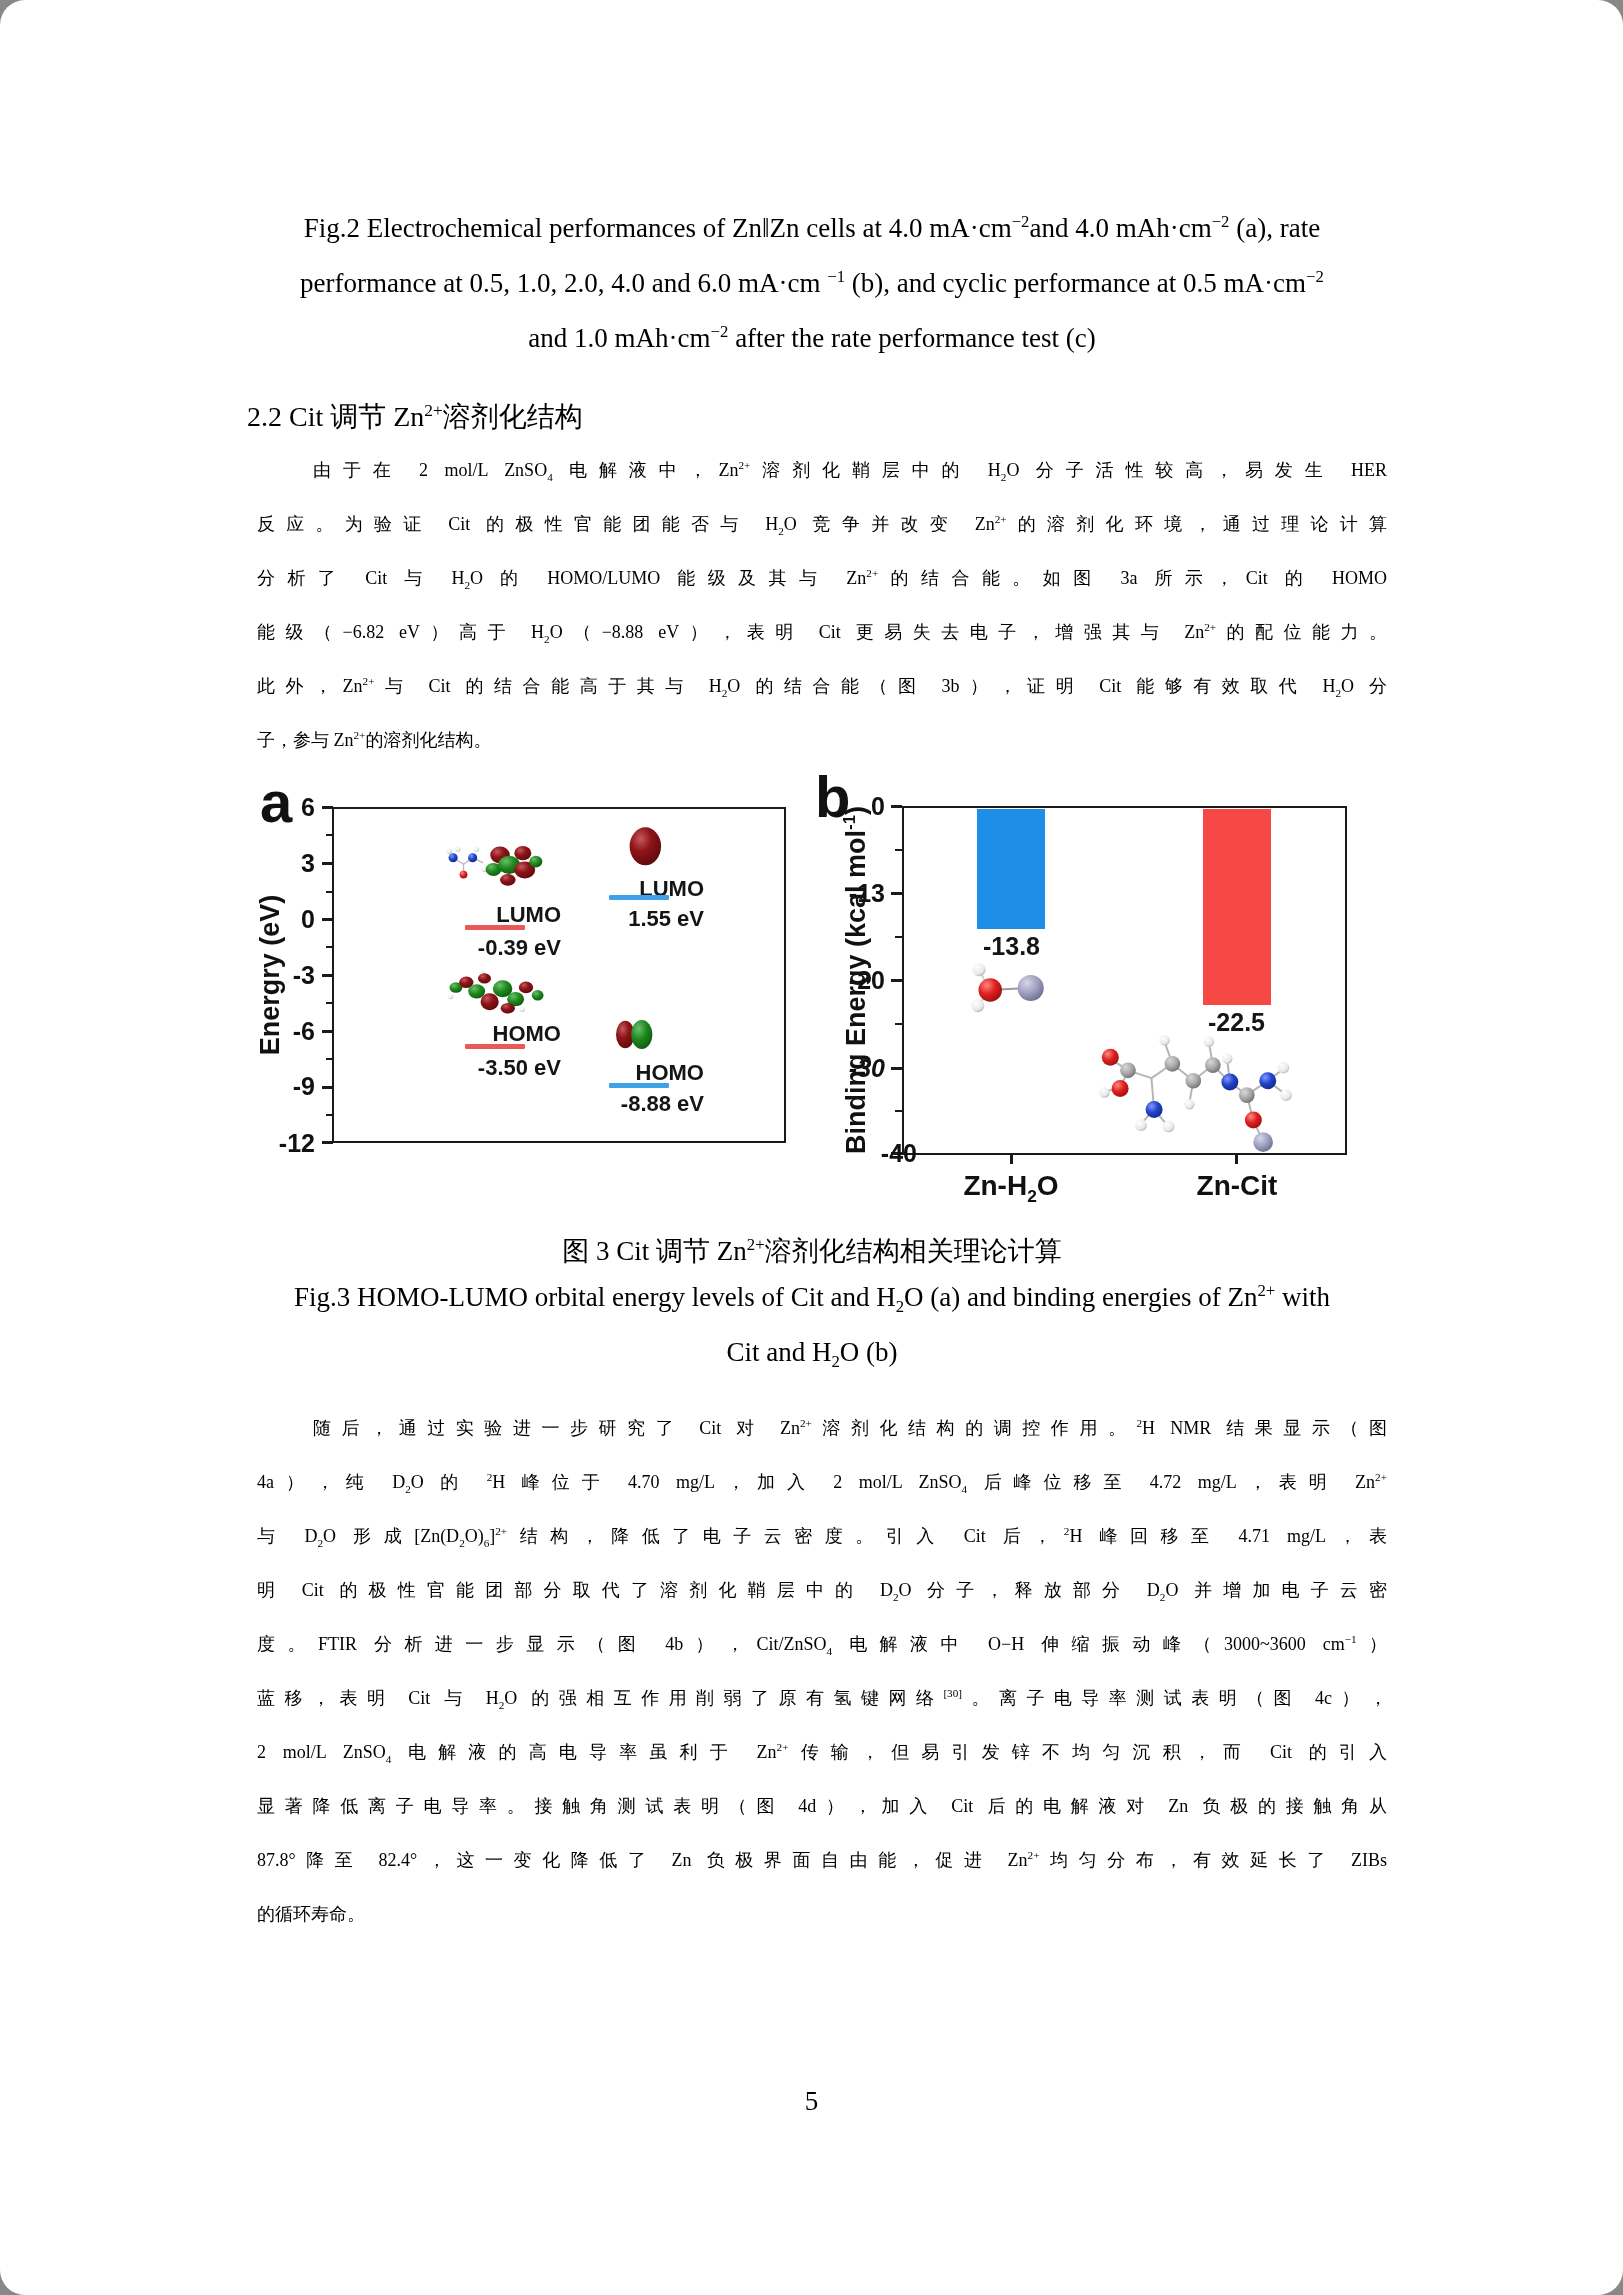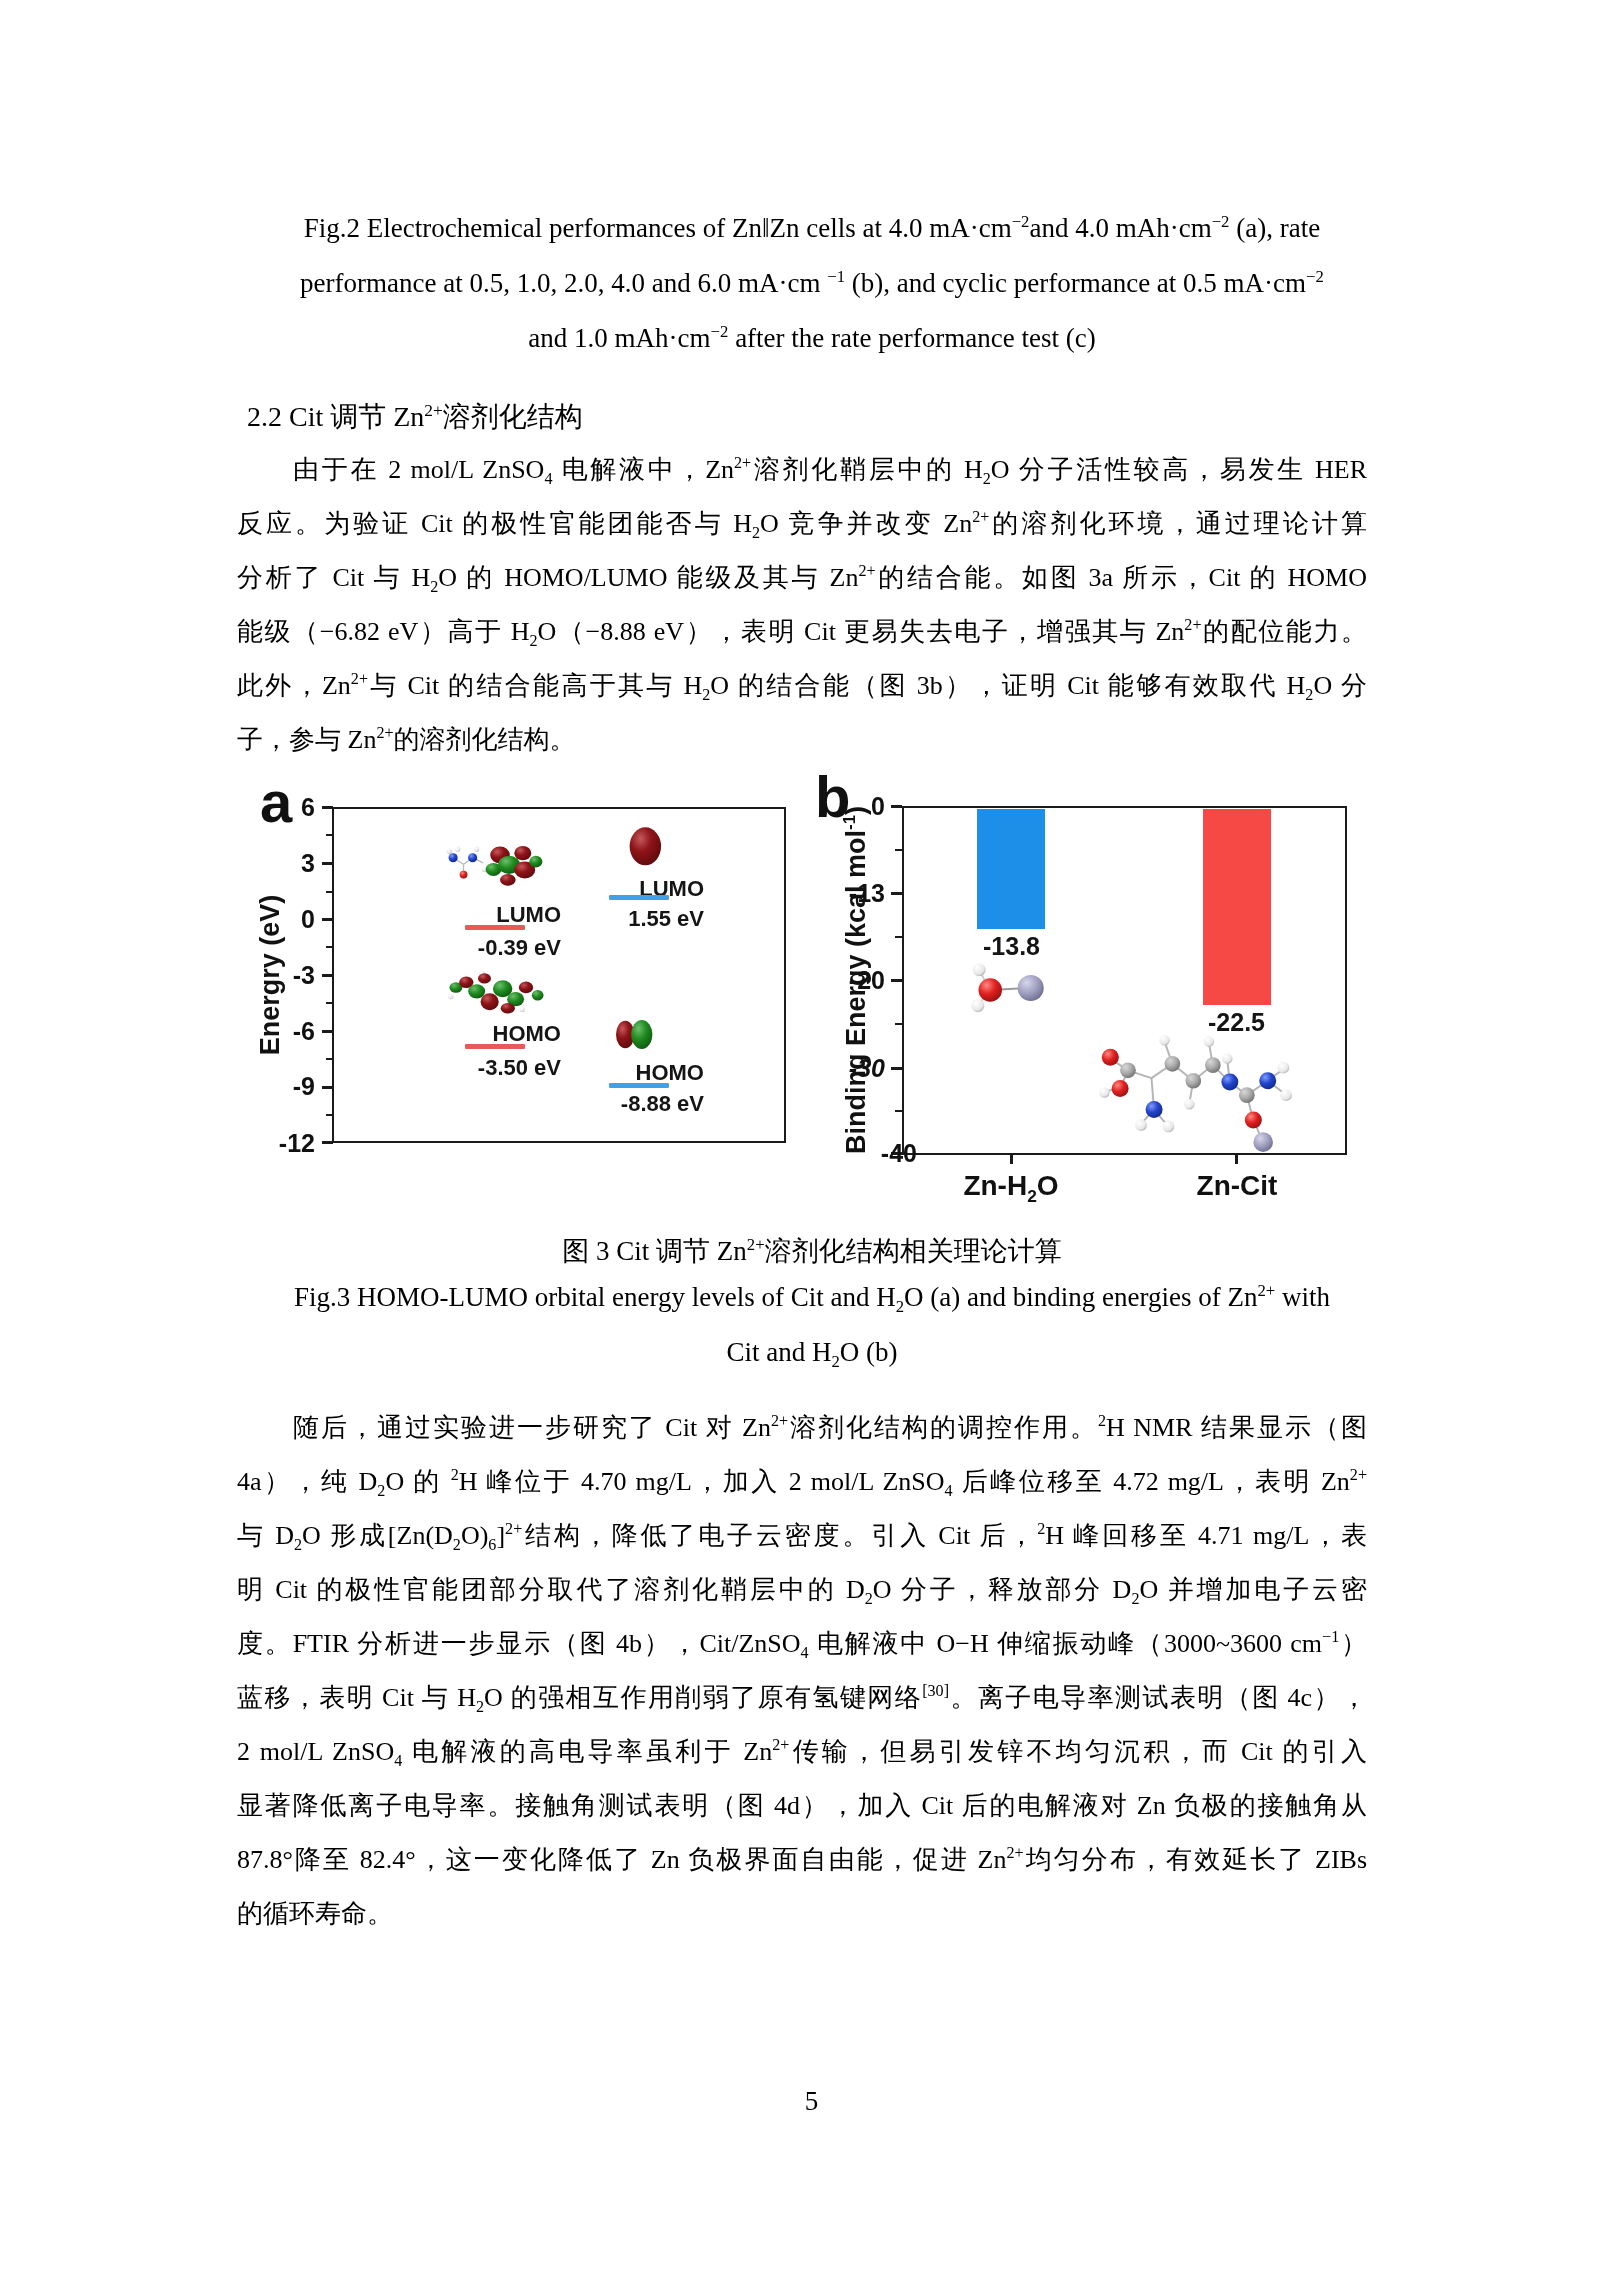--- a/index.html
+++ b/index.html
@@ -1,28 +1,29 @@
 <!DOCTYPE html>
 <html style="font-size:10.5px"><head>
 <meta charset="utf-8">
 <style>
   html,body{margin:0;padding:0;background:#888;}
   .page{
     position:relative; width:1623px; height:2295px; background:#ffffff;
     font-family:"Liberation Serif","DejaVu Serif",serif; color:#000;
     overflow:hidden;
+    border-radius:25px;
   }
   sup{font-size:0.62em; vertical-align:super; line-height:0;}
   sub{font-size:0.62em; vertical-align:sub; line-height:0;}
 
   
   .caption-block{position:absolute; left:247px; width:1130px; font-size:27px;}
   .caption-block .tline{line-height:55px; text-align:center;}
   .heading{position:absolute; left:247px; top:398px; width:1130px; font-size:28px; line-height:37px;}
-  .para{position:absolute; left:237px; width:1130px; font-size:26px;}
+  .para{position:absolute; left:257px; width:1130px; font-size:18px;}
   .para .tline{line-height:54px; text-align:justify; text-align-last:justify; height:54px; overflow:visible; white-space:nowrap;}
   .para .tline:last-child{text-align-last:left;}
   .para .tline:first-child{text-indent:56px;}
   .page-number{position:absolute; left:0; top:2086px; width:1623px; text-align:center; font-size:27px;}
 
   
   .panel-letter{position:absolute; font-family:"Liberation Sans","DejaVu Sans",sans-serif; font-weight:bold; font-size:58px; color:#111; line-height:58px;}
   .frame{position:absolute; border:2.6px solid #1a1a1a; background:#fff; box-sizing:border-box;}
   .ytick-label{position:absolute; width:72px; text-align:right; font-family:"Liberation Sans","DejaVu Sans",sans-serif; font-weight:bold; font-size:25px; color:#111; line-height:29px;}
   .tick{position:absolute; background:#1a1a1a;}

